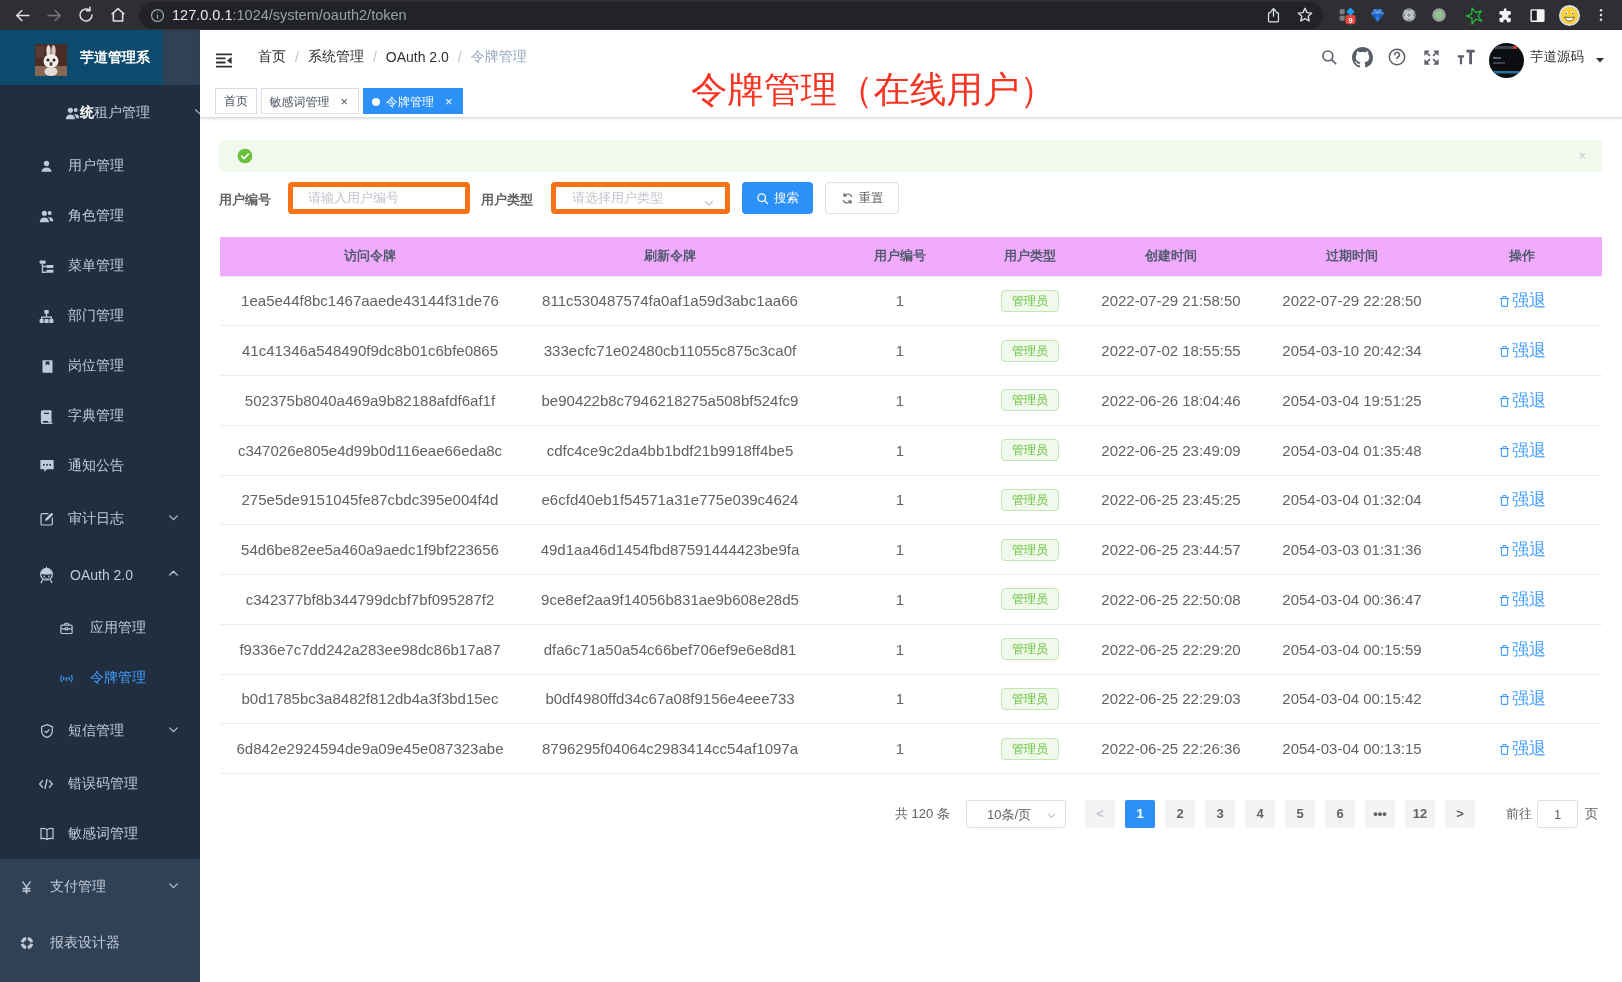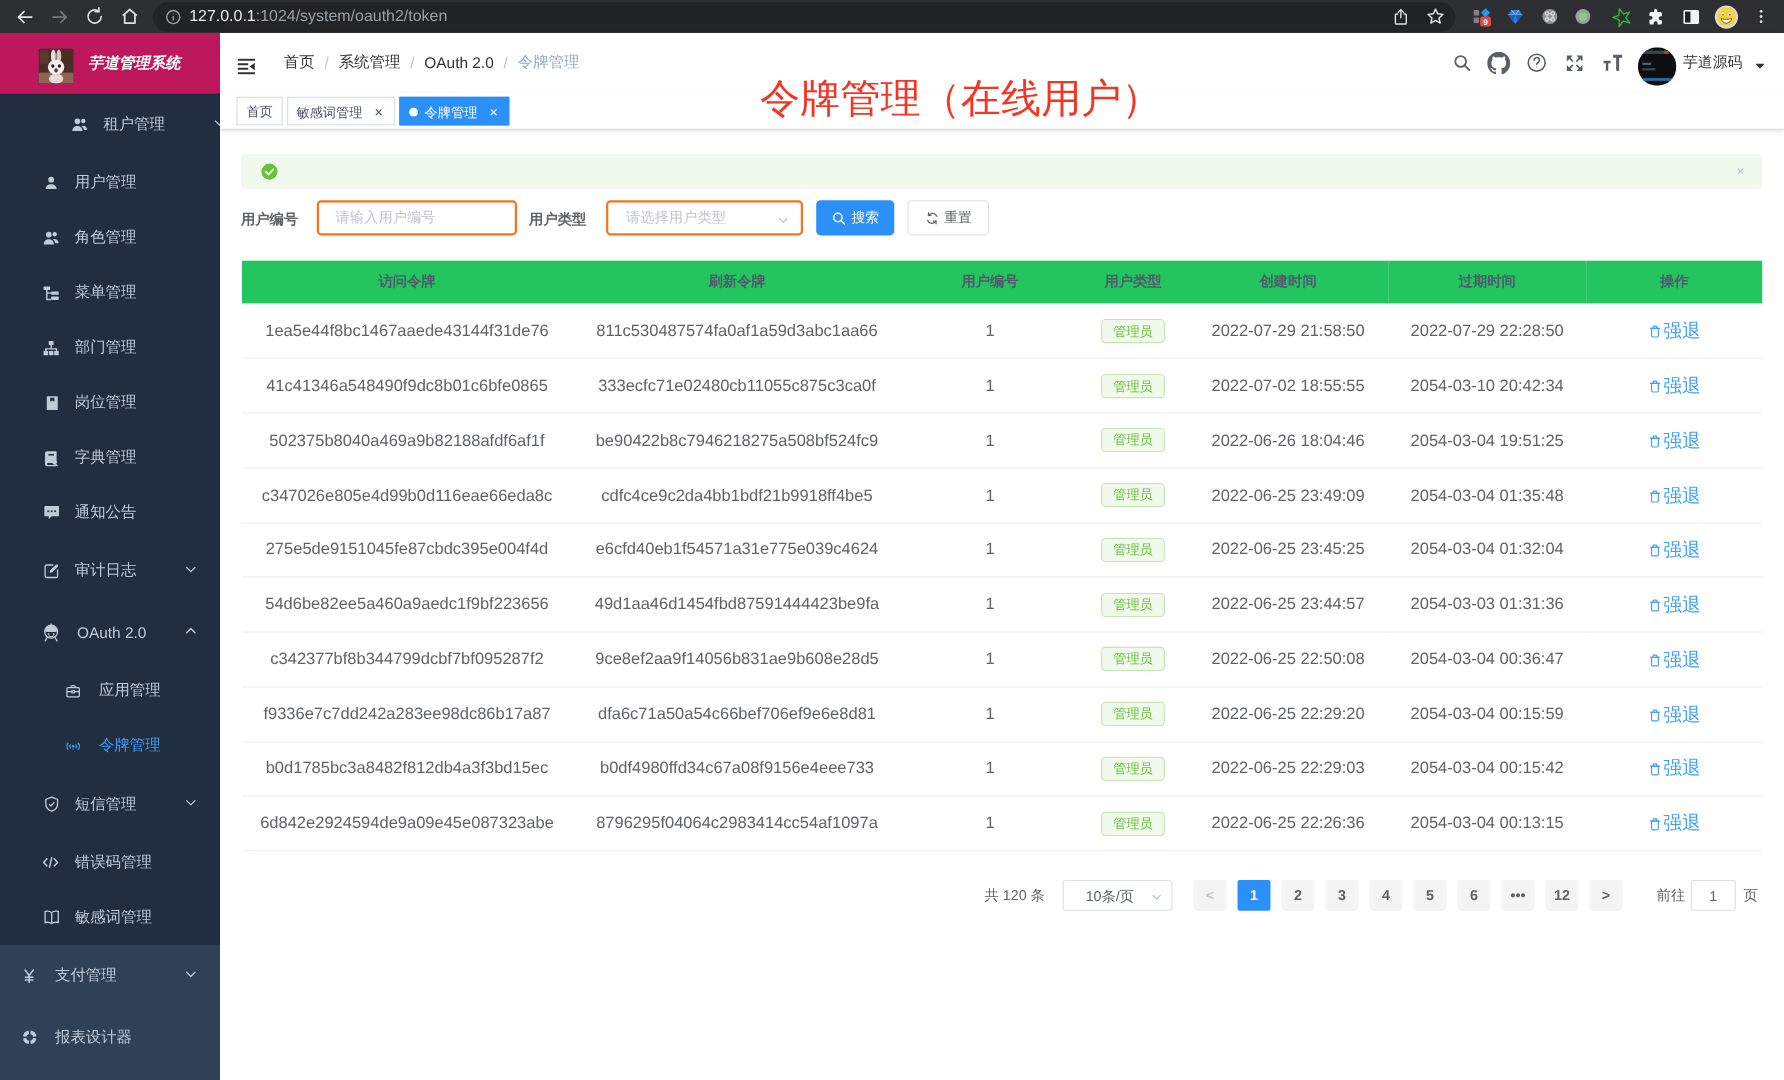--- a/index.html
+++ b/index.html
@@ -7,21 +7,21 @@
 html,body { width:1622px; height:982px; overflow:hidden; background:#fff;
   font-family:"Liberation Sans", sans-serif; }
 
 
 #chrome { position:absolute; left:0; top:0; width:1622px; height:30px; background:#2e2f33; }
 #pill { position:absolute; left:139px; top:2px; width:1184px; height:27px; border-radius:13.5px; background:#212327; }
 .chrome-ic { position:absolute; top:0; height:30px; display:flex; align-items:center; justify-content:center; }
 
 
 #sidebar { position:absolute; left:0; top:30px; width:200px; height:952px; background:#304156; }
-#logobar { position:absolute; left:0; top:0; width:200px; height:55px; background:#be185d;font-style:italic; }
+#logobar { position:absolute; left:0; top:0; width:163px; height:55px; background:#0c4a6e; }
 #submenu-bg { position:absolute; left:0; top:55px; width:200px; height:774.3px; background:#212e3f; }
 .mi { position:absolute; left:0; width:200px; display:flex; align-items:center; color:#bfcbd9; font-size:14px; }
 .mi .ic { position:absolute; display:flex; align-items:center; justify-content:center; }
 .mi .tx { position:absolute; white-space:nowrap; }
 .mi .ar { position:absolute; right:20px; }
 .mi.active { color:#409eff; }
 
 
 #navbar { position:absolute; left:200px; top:30px; width:1422px; height:54px; background:#fff; box-shadow:0 1px 4px rgba(0,21,41,.08); }
 .bc { position:absolute; top:0; height:54px; display:flex; align-items:center; font-size:14px; color:#303133; white-space:nowrap; }
@@ -39,26 +39,26 @@
 
 #annot { position:absolute; left:691px; top:65.5px; font-size:36.5px; color:#f63422; white-space:nowrap; z-index:50; }
 
 
 #alert { position:absolute; left:219px; top:140px; width:1383px; height:32px; background:#f0f9eb; border-radius:4px; }
 #alert .atext { position:absolute; left:36px; top:0; height:32px; line-height:32px; font-size:13.5px; color:#67c23a; white-space:nowrap; }
 #alert .aclose { position:absolute; right:16px; top:0; height:32px; line-height:32px; color:#c0c4cc; font-size:13px; }
 
 
 .flabel { position:absolute; font-size:13px; font-weight:bold; color:#606266; top:191px; }
-.finput { position:absolute; top:182px; height:32px; border:2px solid #f97316; border-radius:4px; background:#fff; font-size:13px; color:#c0c4cc; display:flex; align-items:center; padding-left:15px; }
+.finput { position:absolute; top:182px; height:32px; border:5px solid #f97316; border-radius:4px; background:#fff; font-size:13px; color:#c0c4cc; display:flex; align-items:center; padding-left:15px; }
 .fbtn { position:absolute; top:182px; height:32px; border-radius:4px; font-size:12.5px; display:flex; align-items:center; justify-content:center; }
 
 
 #tbl { position:absolute; left:220px; top:237px; width:1382px; border-collapse:collapse; table-layout:fixed; font-size:15px; }
-#tbl th { height:39px; background:#22c55e; color:#515a6e; font-weight:bold; border-bottom:1px solid #ebeef5; text-align:center; font-size:13px; padding:0; }
+#tbl th { height:39px; background:#f0abfc; color:#515a6e; font-weight:bold; border-bottom:1px solid #ebeef5; text-align:center; font-size:13px; padding:0; }
 #tbl td { height:49.75px; border-bottom:1px solid #ebeef5; text-align:center; color:#606266; padding:0; }
 .gtag { display:inline-block; height:22px; line-height:20px; padding:0 10px; font-size:12px; color:#67c23a; background:#f0f9eb; border:1px solid #c2e7b0; border-radius:4px; }
 .kick { color:#409eff; font-size:17px; white-space:nowrap; }
 
 
 #pager { position:absolute; left:0; top:800px; width:1622px; height:28px; font-size:13px; color:#606266; }
 .pg { position:absolute; top:0; height:28px; line-height:28px; text-align:center; }
 .pbtn { position:absolute; top:0; width:30px; height:28px; line-height:28px; background:#f4f4f5; border-radius:2px; text-align:center; color:#606266; font-weight:bold; }
 .pbtn.on { background:#2c90f9; color:#fff; }
 </style>

